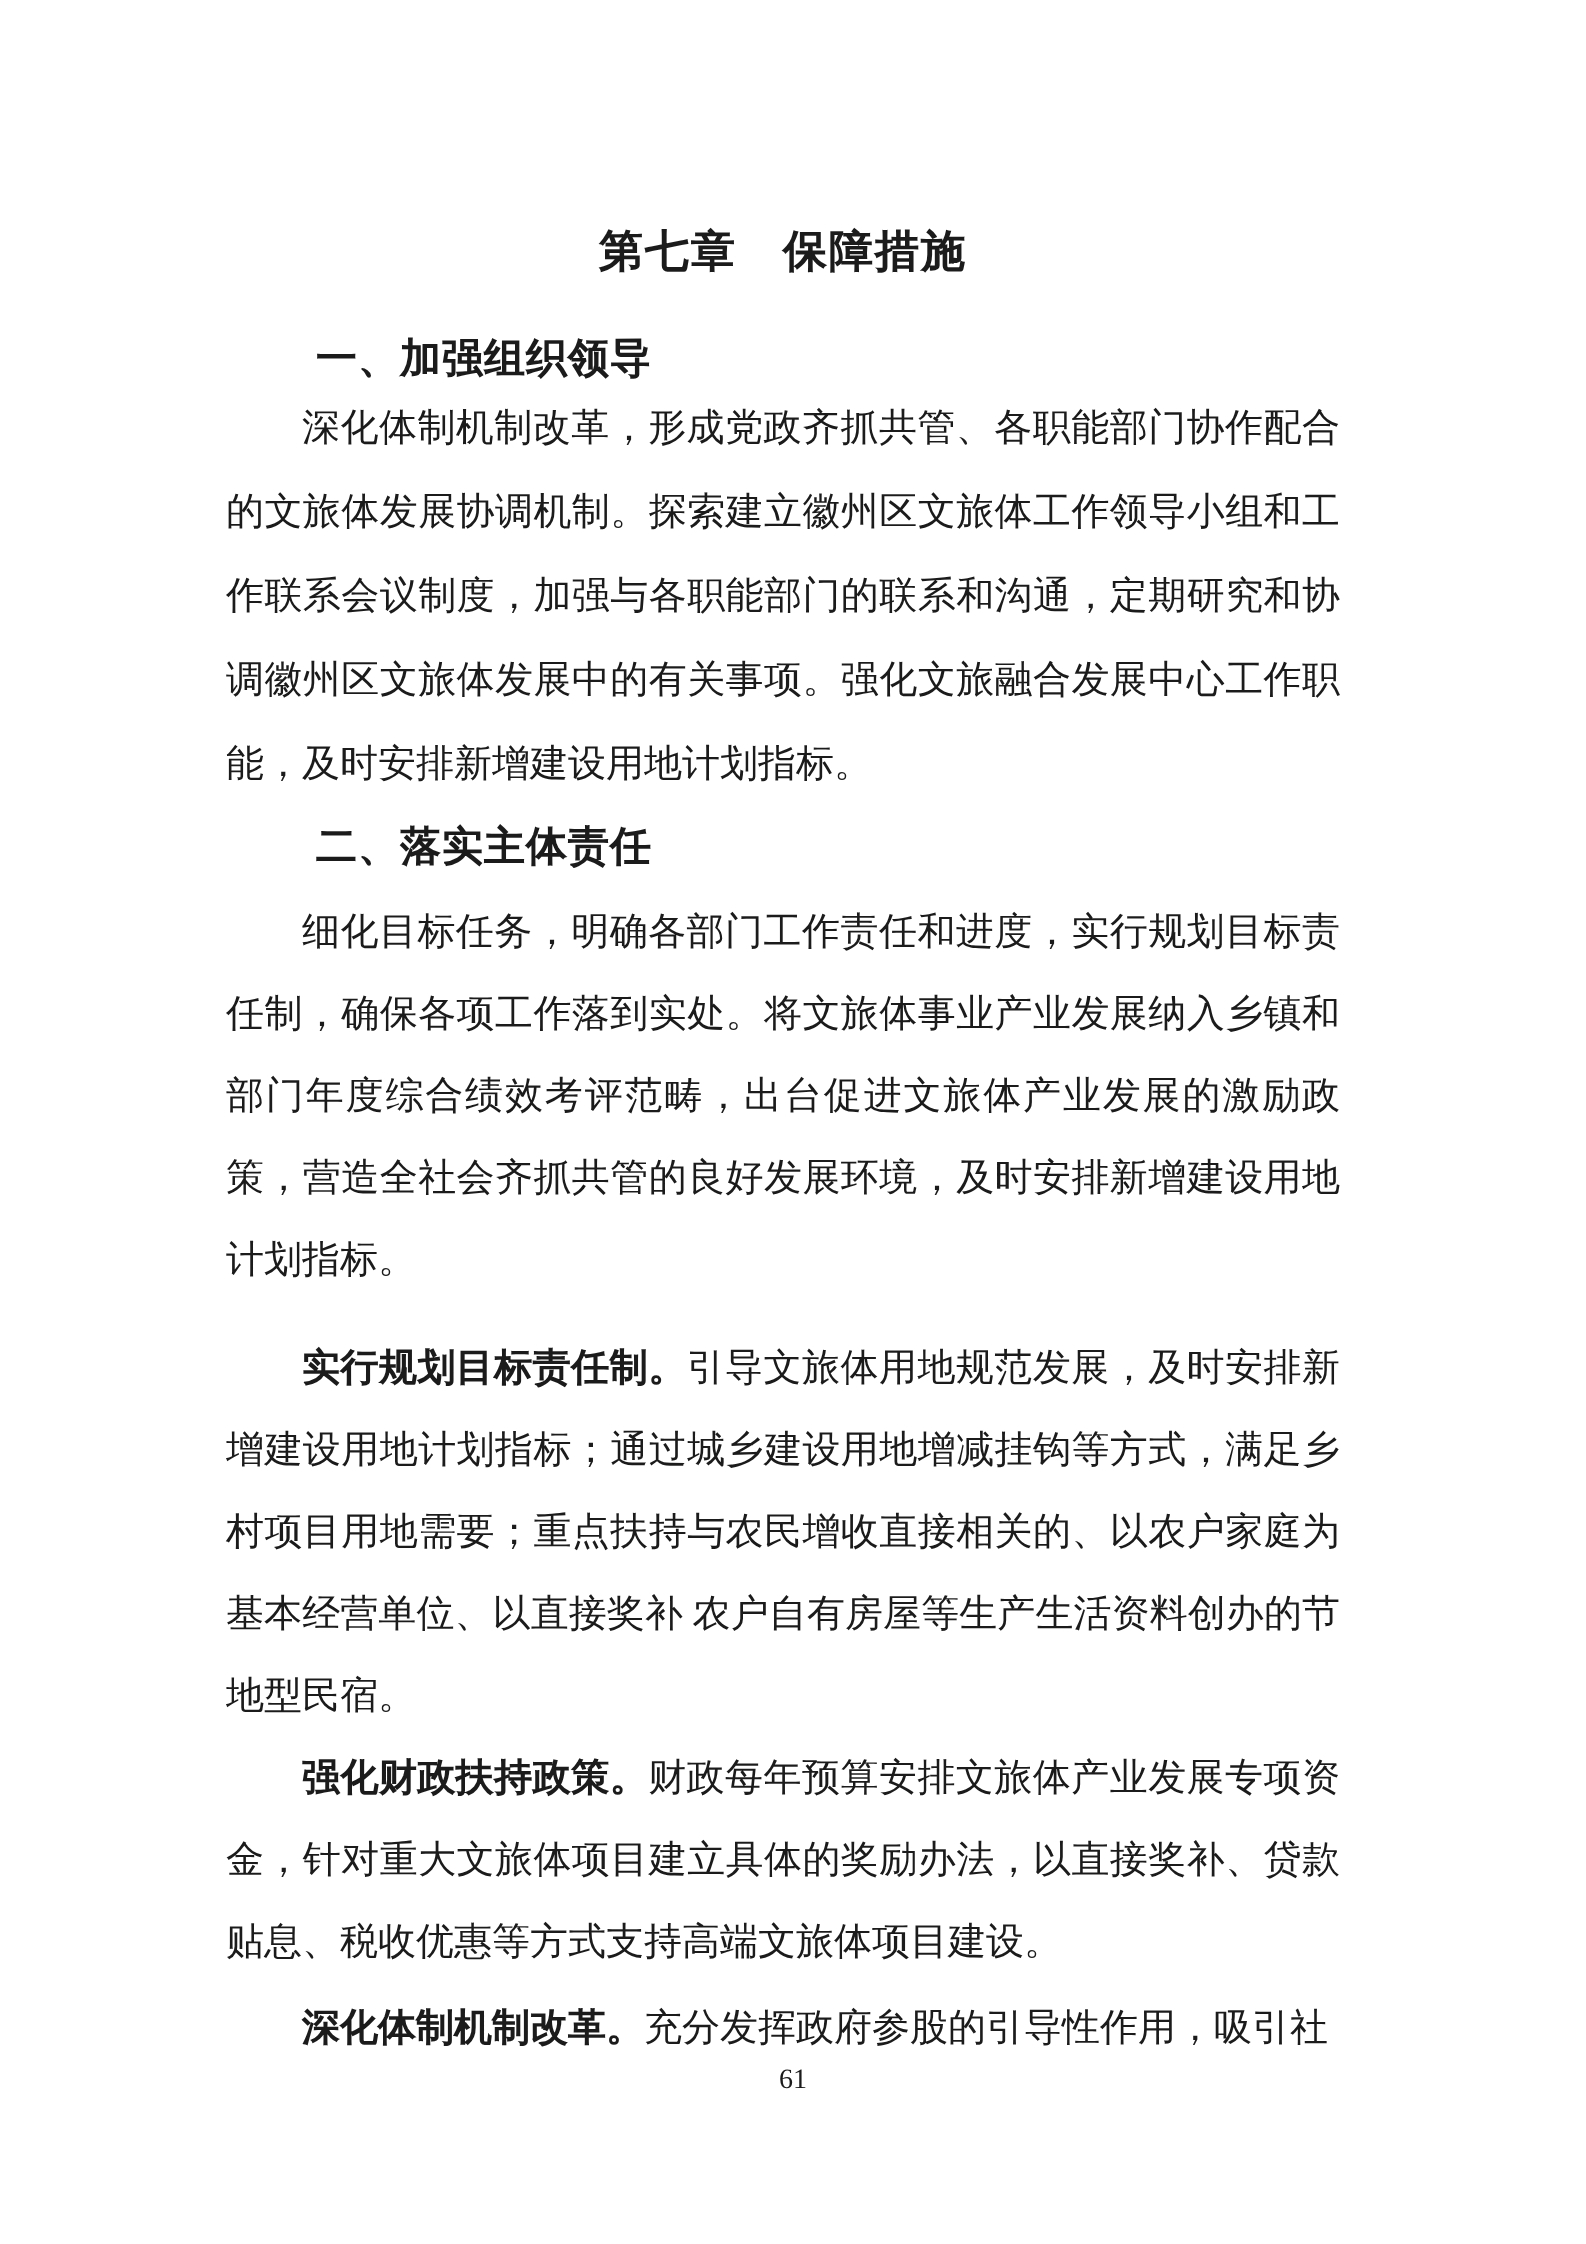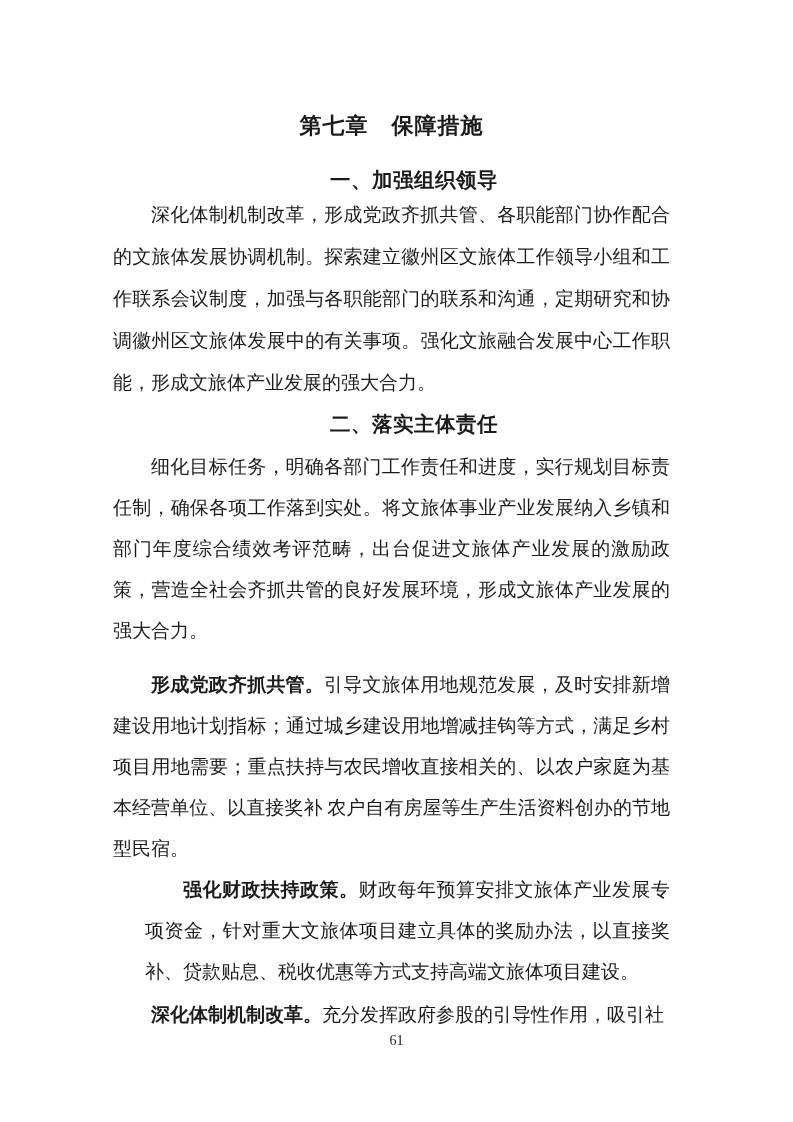--- a/index.html
+++ b/index.html
@@ -32,35 +32,35 @@
     letter-spacing: 1px;
   }
   .sec-heading {
     margin: 0;
     font-size: 20.5px;
     font-weight: bold;
     line-height: 24px;
     text-indent: 45px;
     letter-spacing: 0.5px;
   }
-  .h-1 { margin-top: 28px; text-align: center; }
-  .h-2 { margin-top: 8px; text-align: center; }
+  .h-1 { margin-top: 28px; }
+  .h-2 { margin-top: 8px; }
   .h-3 { margin-top: 9px; }
   .para {
     margin: 0;
     font-size: 19px;
     text-align: justify;
     text-justify: inter-ideograph;
     text-indent: 2em;
     word-break: break-all;
   }
   .p-1 { margin-top: 2px;  line-height: 42px; }
   .p-2 { margin-top: 10px; line-height: 41px; }
   .p-3 { margin-top: 13px; line-height: 41px; }
-  .p-4 { margin-top: 0;    line-height: 41px; margin-left: 32px; }
+  .p-4 { margin-top: 0;    line-height: 41px; }
   .p-5 { margin-top: 2px;  line-height: 41px; }
   .para .lead {
     font-weight: bold;
   }
   .page-number {
     position: absolute;
     left: 0;
     right: 0;
     top: 1032px;
     text-align: center;
@@ -71,26 +71,26 @@
 </style>
 </head>
 <body>
 
 <div class="page">
   <div class="content">
 
     <h1 class="doc-title">第七章　保障措施</h1>
 
     <h2 class="sec-heading h-1">一、加强组织领导</h2>
-    <p class="para p-1"><span>深化体制机制改革，形成党政齐抓共管、各职能部门协作配合的文旅体发展协调机制。探索建立徽州区文旅体工作领导小组和工作联系会议制度，加强与各职能部门的联系和沟通，定期研究和协调徽州区文旅体发展中的有关事项。强化文旅融合发展中心工作职能，形成文旅体产业发展的强大合力。</span></p>
+    <p class="para p-1"><span>深化体制机制改革，形成党政齐抓共管、各职能部门协作配合的文旅体发展协调机制。探索建立徽州区文旅体工作领导小组和工作联系会议制度，加强与各职能部门的联系和沟通，定期研究和协调徽州区文旅体发展中的有关事项。强化文旅融合发展中心工作职能，及时安排新增建设用地计划指标。</span></p>
 
     <h2 class="sec-heading h-2">二、落实主体责任</h2>
-    <p class="para p-2"><span>细化目标任务，明确各部门工作责任和进度，实行规划目标责任制，确保各项工作落到实处。将文旅体事业产业发展纳入乡镇和部门年度综合绩效考评范畴，出台促进文旅体产业发展的激励政策，营造全社会齐抓共管的良好发展环境，形成文旅体产业发展的强大合力。</span></p>
+    <p class="para p-2"><span>细化目标任务，明确各部门工作责任和进度，实行规划目标责任制，确保各项工作落到实处。将文旅体事业产业发展纳入乡镇和部门年度综合绩效考评范畴，出台促进文旅体产业发展的激励政策，营造全社会齐抓共管的良好发展环境，及时安排新增建设用地计划指标。</span></p>
 
-    <p class="para p-3"><span class="lead">形成党政齐抓共管。</span><span>引导文旅体用地规范发展，及时安排新增建设用地计划指标；通过城乡建设用地增减挂钩等方式，满足乡村项目用地需要；重点扶持与农民增收直接相关的、以农户家庭为基本经营单位、以直接奖补 农户自有房屋等生产生活资料创办的节地型民宿。</span></p>
+    <p class="para p-3"><span class="lead">实行规划目标责任制。</span><span>引导文旅体用地规范发展，及时安排新增建设用地计划指标；通过城乡建设用地增减挂钩等方式，满足乡村项目用地需要；重点扶持与农民增收直接相关的、以农户家庭为基本经营单位、以直接奖补 农户自有房屋等生产生活资料创办的节地型民宿。</span></p>
 
     <p class="para p-4"><span class="lead">强化财政扶持政策。</span><span>财政每年预算安排文旅体产业发展专项资金，针对重大文旅体项目建立具体的奖励办法，以直接奖补、贷款贴息、税收优惠等方式支持高端文旅体项目建设。</span></p>
 
     <p class="para p-5"><span class="lead">深化体制机制改革。</span><span>充分发挥政府参股的引导性作用，吸引社</span></p>
 
   </div>
 
   <div class="page-number">61</div>
 </div>
 

